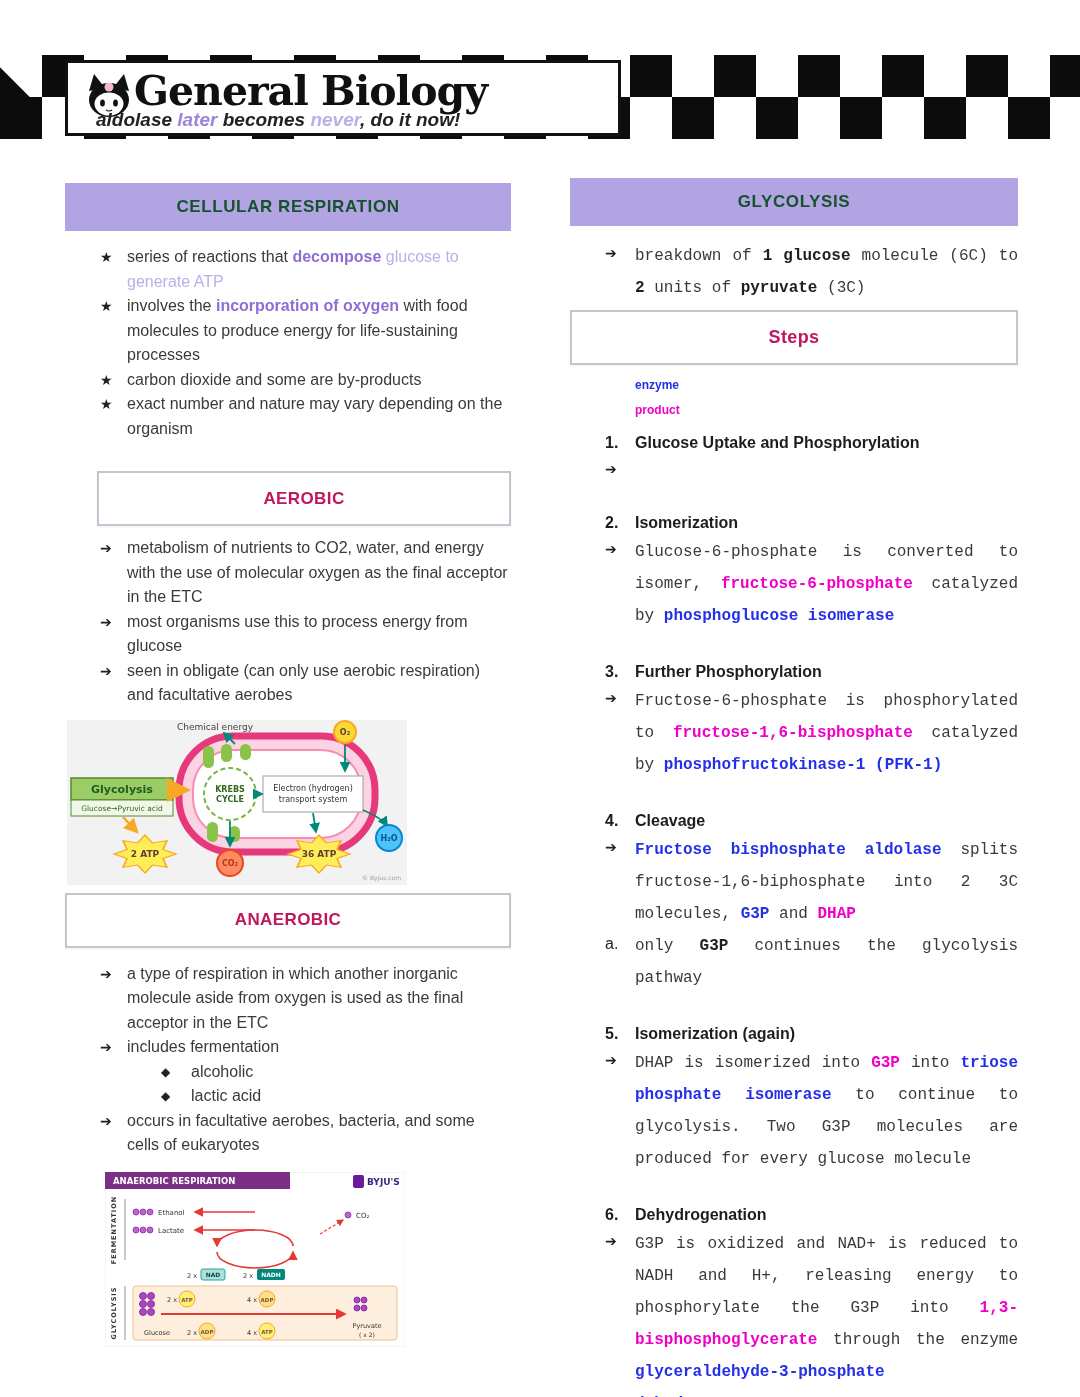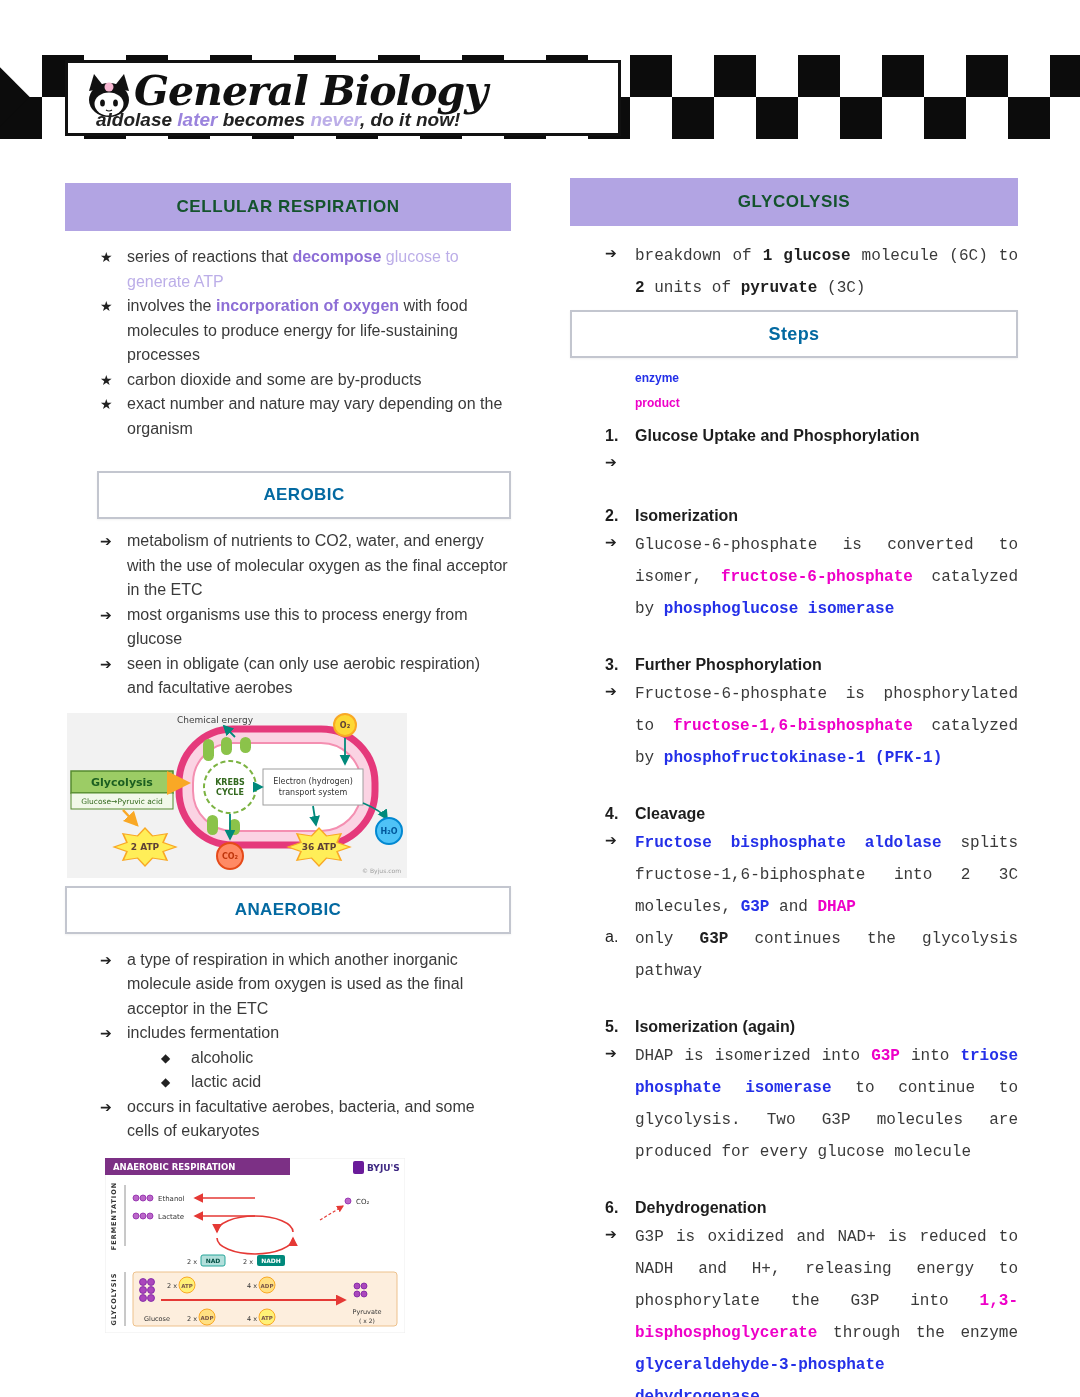--- a/index.html
+++ b/index.html
@@ -17,43 +17,43 @@
     position:absolute; left:-21px; top:21px; width:42px; height:42px;
     background:#0c0c0c; transform:rotate(45deg);
   }
   .title-box {
     position:absolute; left:65px; top:5px; width:556px; height:76px;
     background:#ffffff; border:3px solid #111;
   }
   .kuromi { position:absolute; left:18px; top:9px; }
   .main-title {
     position:absolute; left:66px; top:4px;
-    font-family:"DejaVu Serif", serif; font-style:italic; font-weight:700;
+    font-family:"DejaVu Serif", serif; font-weight:700;
     font-size:41px; letter-spacing:-1px; color:#101010; white-space:nowrap;
   }
   .subtitle {
     position:absolute; left:28px; top:46px;
     font-style:italic; font-weight:700; font-size:19px; color:#222; white-space:nowrap;
   }
 
   
   .col { position:absolute; }
   .col.left  { left:65px;  top:183px; width:446px; }
   .col.right { left:570px; top:178px; width:448px; }
 
   .purple-header {
     height:48px; background:#b2a4e3; color:#14532d;
     font-weight:700; font-size:17px; letter-spacing:.6px;
     display:flex; align-items:center; justify-content:center;
     margin-bottom:14px;
   }
   .outline-box {
-    height:48px; background:#ffffff; border:2px solid #c3c6cf;
+    height:55px; background:#ffffff; border:2px solid #c3c6cf;
     display:flex; align-items:center; justify-content:center;
-    color:#0369a1; font-weight:700; font-size:17px; letter-spacing:.4px;
+    color:#be185d; font-weight:700; font-size:17px; letter-spacing:.4px;
     box-shadow:0 1px 2px rgba(0,0,0,.06);
   }
   .outline-box.aerobic { margin-top:30px; margin-bottom:10px;margin-left:32px; }
   .outline-box.anaerobic { margin-top:8px; margin-bottom:14px; }
   .outline-box.steps { margin-top:6px; margin-bottom:8px; font-size:18px; }
 
   
   .bullet { display:flex; align-items:flex-start; }
   .bullet .marker { flex:0 0 27px; font-size:14px; line-height:24.5px; color:#222; }
   .bullet .btext  { flex:1; font-size:16px; line-height:24.5px; }

